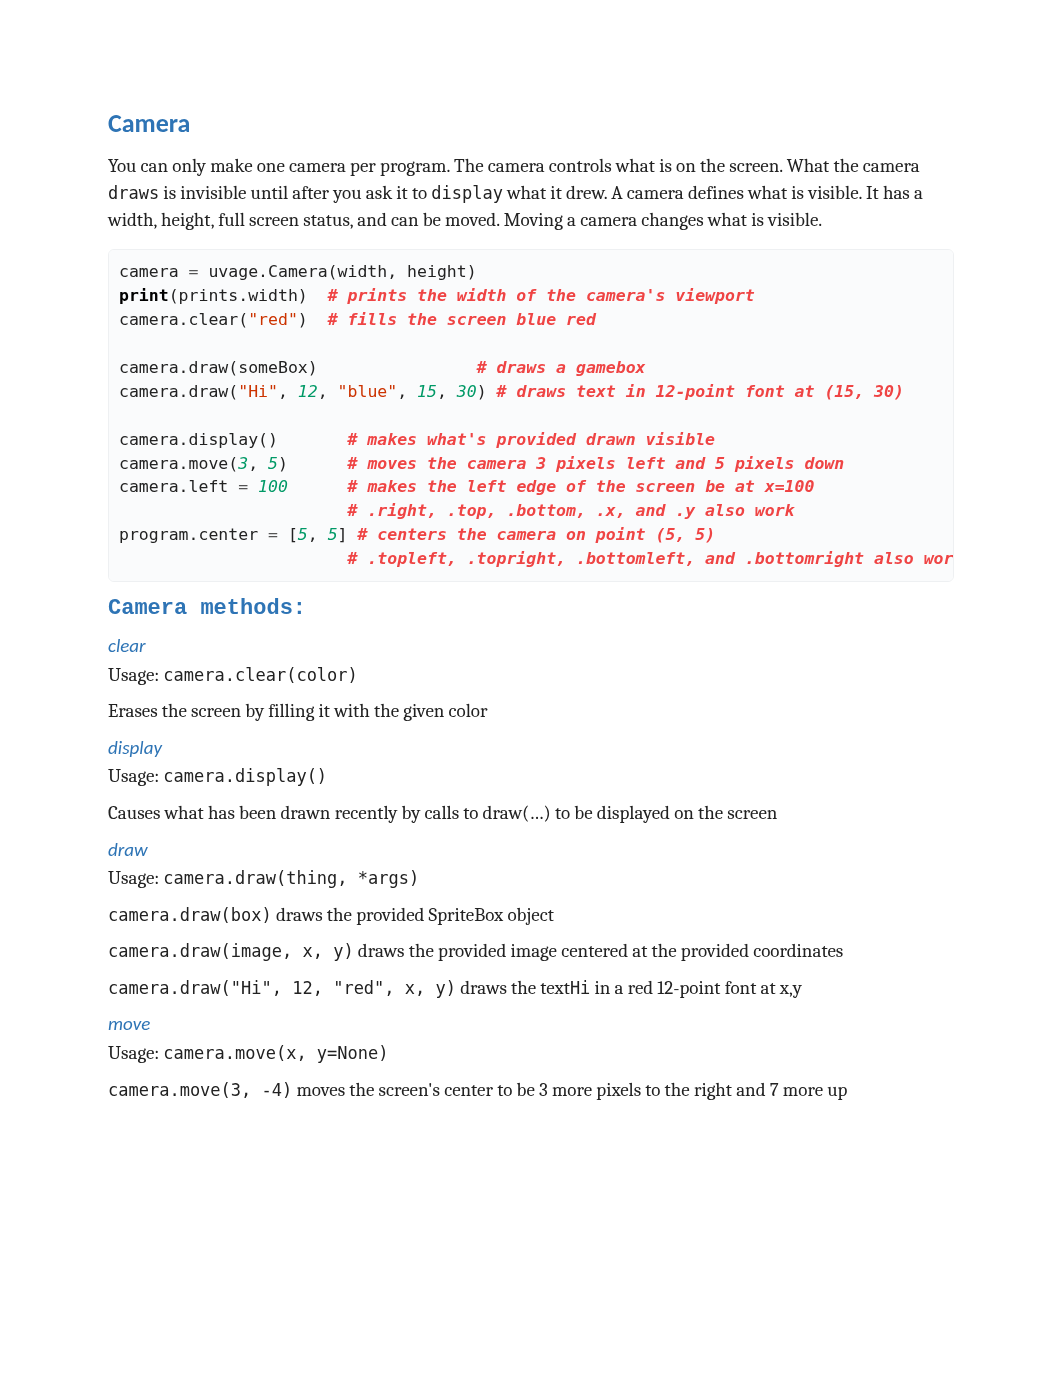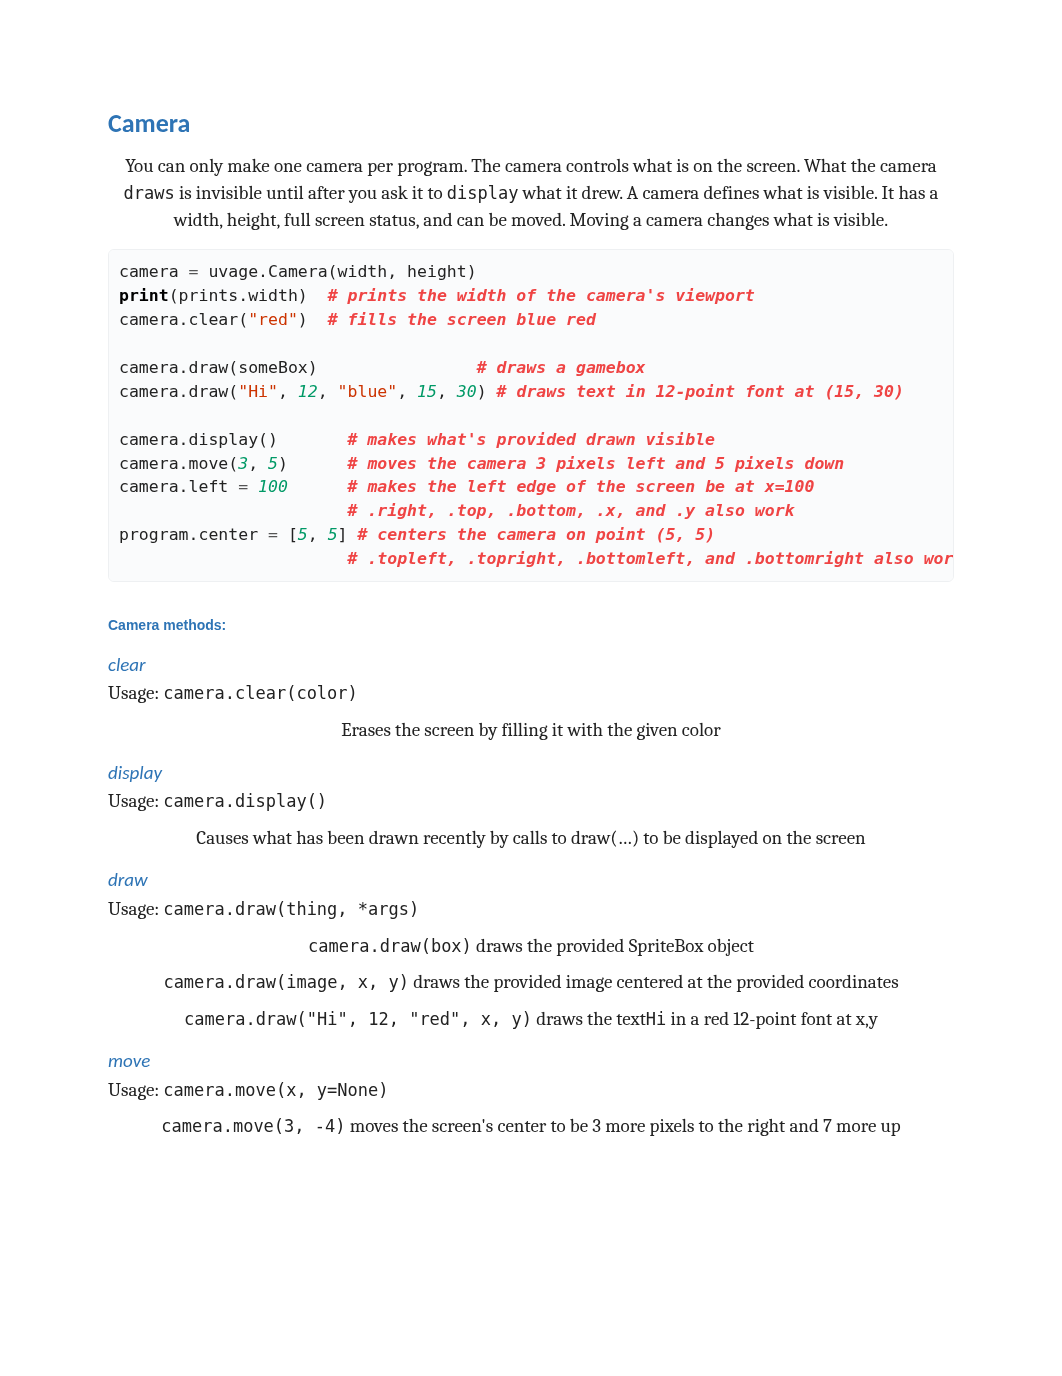--- a/index.html
+++ b/index.html
@@ -14,36 +14,35 @@
     background: #fff;
   }
   h2.section {
     font-family: Calibri, 'Segoe UI', Arial, sans-serif;
     color: #2E74B5;
     font-size: 26px;
     font-weight: 700;
     margin: 0 0 12px 0;
   }
   h3.subsection {
-    font-family: Liberation Sans, sans-serif;
+    font-family: Liberation Mono, monospace;
     color: #2E74B5;
-    font-size: 14px;
+    font-size: 22px;
     font-weight: 600;
-    margin: 34px 0 2px 0;
+    margin: 12px 0 2px 0;
   }
   .method-name {
     font-family: Calibri, 'Segoe UI', Arial, sans-serif;
     color: #2E74B5;
     font-style: italic;
     font-size: 19px;
-    margin: 16px 0 0 0;
+    margin: 8px 0 0 0;
   }
   p {
     margin: 10px 0;
-    text-align: center;
   }
   .intro {
     margin: 6px 0 16px 0;
   }
   .usage-line {
     margin: 2px 0 8px 0;
   }
   code, .mono {
     font-family: "DejaVu Sans Mono", Menlo, Consolas, monospace;
     font-size: 17px;

